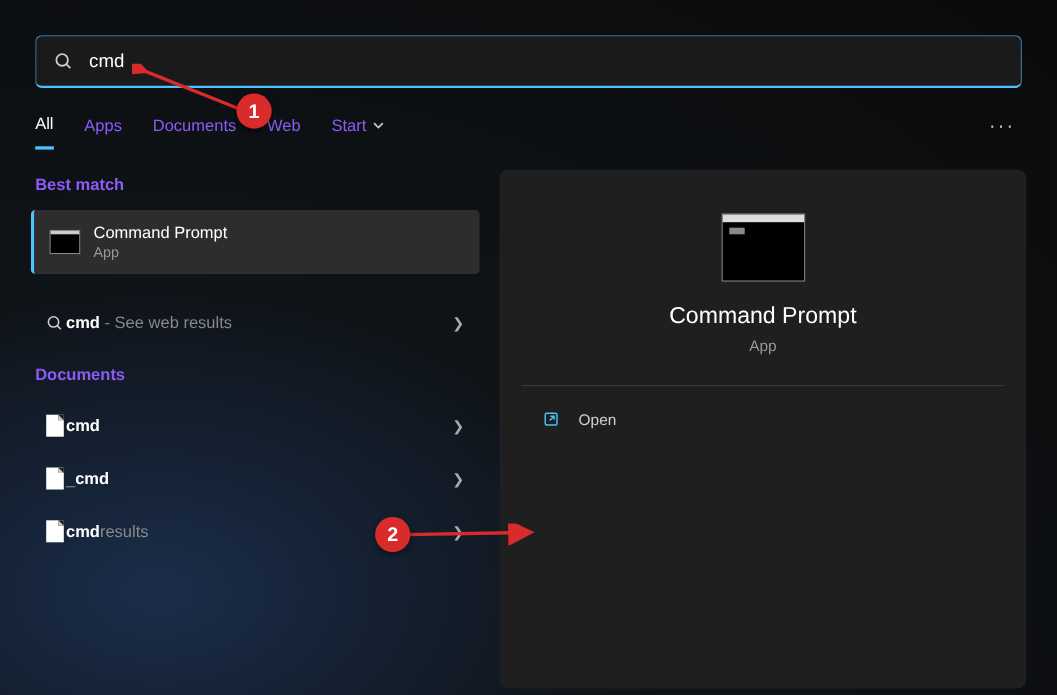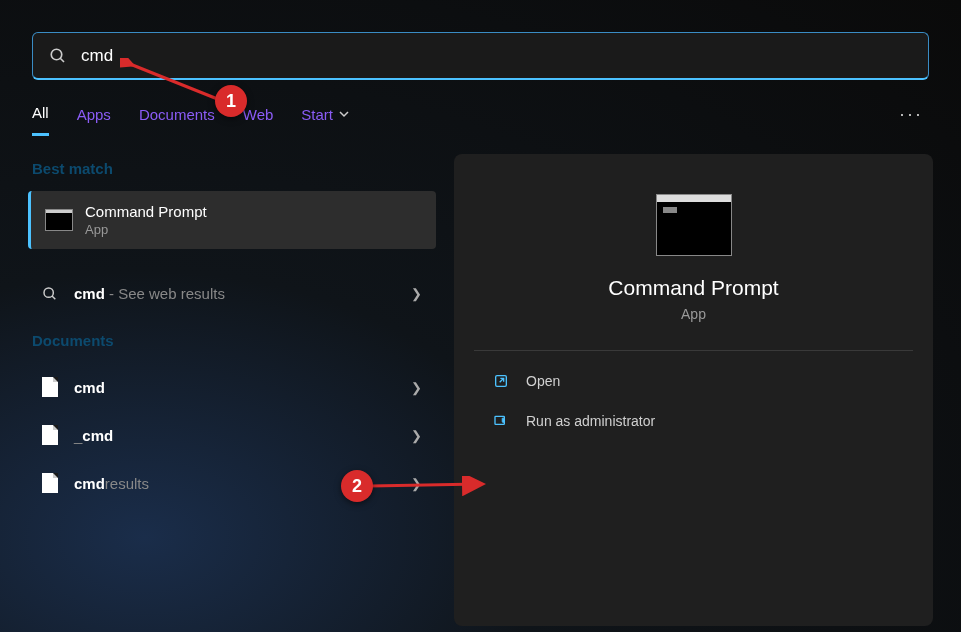--- a/index.html
+++ b/index.html
@@ -75,21 +75,21 @@
       margin-top: 18px;
       height: calc(100% - 160px);
     }
     .left-panel {
       width: 440px;
       padding: 0 0 0 32px;
     }
     .section-title {
       font-size: 15px;
       font-weight: 600;
-      color: #0c4a6e;
+      color: #8b5cf6;
       margin-bottom: 14px;
       margin-top: 6px;
     }
     .best-match-item {
       background: #2d2d2d;
       border-left: 3px solid #4cc2ff;
       border-radius: 4px;
       padding: 12px 14px;
       display: flex;
       align-items: center;
@@ -119,21 +119,21 @@
     }
     .best-match-text .subtitle {
       font-size: 13px;
       color: #999;
       margin-top: 2px;
     }
     .list-item {
       display: flex;
       align-items: center;
       padding: 14px 14px 14px 8px;
-      gap: 14px;
+      gap: 0;
       cursor: pointer;
       width: 404px;
       position: relative;
     }
     .list-item .chevron {
       margin-left: auto;
       color: #aaa;
       font-size: 13px;
     }
     .list-icon {
@@ -344,29 +344,20 @@
     <div class="action-list">
       <div class="action-item">
         <div class="action-icon">
           <svg width="16" height="16" viewBox="0 0 24 24" fill="none" stroke="#4cc2ff" stroke-width="2">
               <rect x="4" y="4" width="16" height="16" rx="2"></rect>
               <path d="M10 14 L16 8 M11 8 H16 V13"></path>
             </svg>
         </div>
         <span>Open</span>
       </div>
-      <div class="action-item">
-        <div class="action-icon">
-          <svg width="16" height="16" viewBox="0 0 24 24" fill="none" stroke="#4cc2ff" stroke-width="2">
-              <rect x="3" y="5" width="14" height="12" rx="1"></rect>
-              <path d="M17 10 L17 19 Q17 22 20 22 Q23 22 23 19 L23 10 Z" fill="#4cc2ff" transform="scale(0.55) translate(8,4)"></path>
-            </svg>
-        </div>
-        <span>Run as administrator</span>
-      </div>
     </div>
   </div>
 </div>
 
 <svg class="arrow" style="left:120px; top:58px;" width="120" height="50">
   <defs>
       <marker id="ah1" markerWidth="8" markerHeight="8" refX="2" refY="4" orient="auto">
         <path d="M8 0 L0 4 L8 8 Z" fill="#d92b2b"></path>
       </marker>
     </defs>

